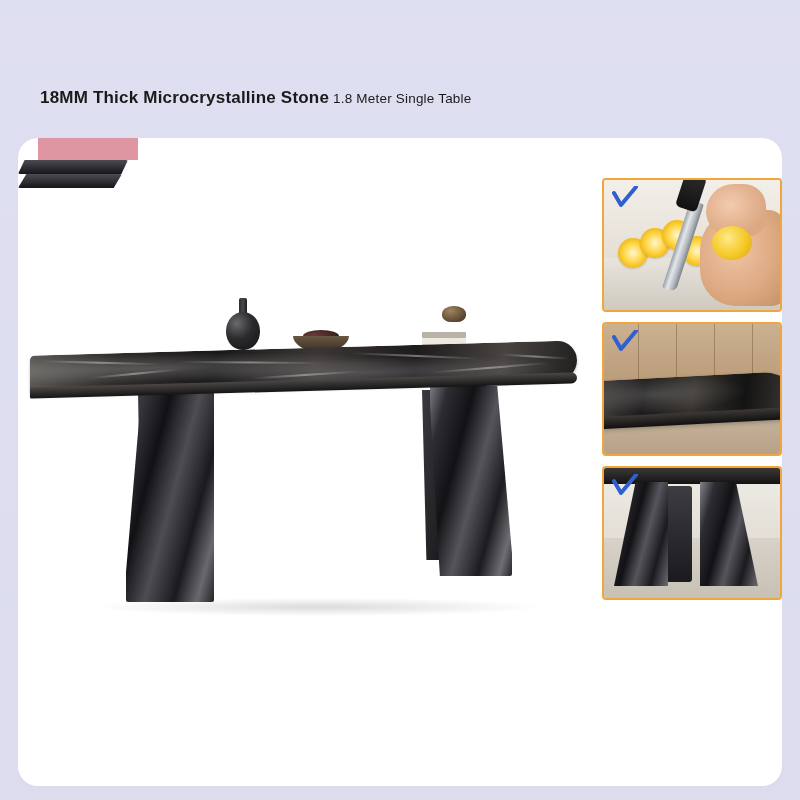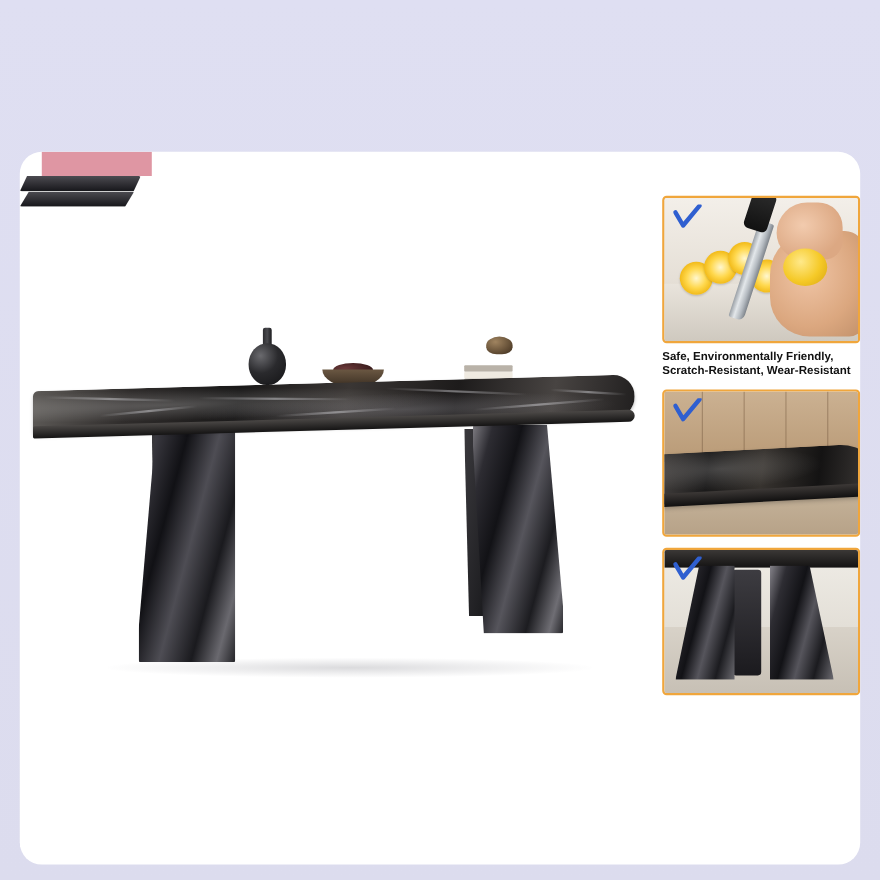--- a/index.html
+++ b/index.html
@@ -351,20 +351,24 @@
     background: linear-gradient(180deg,#3d3c41 0%, #1b1a1e 100%); border-radius: 3px; }
 
   
   .check svg { display:block; }
 </style>
 </head>
 <body>
 
 <div class="page">
 
+  <div class="headline">
+    <span>18MM Thick Microcrystalline Stone</span>
+    <span class="sub">1.8 Meter Single Table</span>
+  </div>
 
   <div class="card">
 
     <div class="badge"></div>
     <div class="badge-title">Upgrade</div>
     <div class="badge-sub">Thickened Tabletop</div>
 
     <div class="scene">
       <div class="scene-bg"></div>
 
@@ -421,24 +425,20 @@
           <div class="knife-handle"></div>
           <div class="hand"></div>
           <div class="hand2"></div>
           <div class="lemon-held"></div>
           <div class="check">
             <svg width="26" height="26" viewBox="0 0 26 26">
               <path d="M2 7 L9 19 L24 1" fill="none" stroke="#2f5fd0" stroke-width="4" stroke-linecap="round" stroke-linejoin="round"></path>
             </svg>
           </div>
         </div>
-        <div class="feature-text">
-          <div>Safe, Environmentally Friendly,</div>
-          <div>Scratch-Resistant, Wear-Resistant</div>
-        </div>
       </div>
 
       <div class="feature">
         <div class="thumb">
           <div class="t2-wall">
             <div class="t2-wall-line" style="left:34px;"></div>
             <div class="t2-wall-line" style="left:72px;"></div>
             <div class="t2-wall-line" style="left:110px;"></div>
             <div class="t2-wall-line" style="left:148px;"></div>
           </div>

